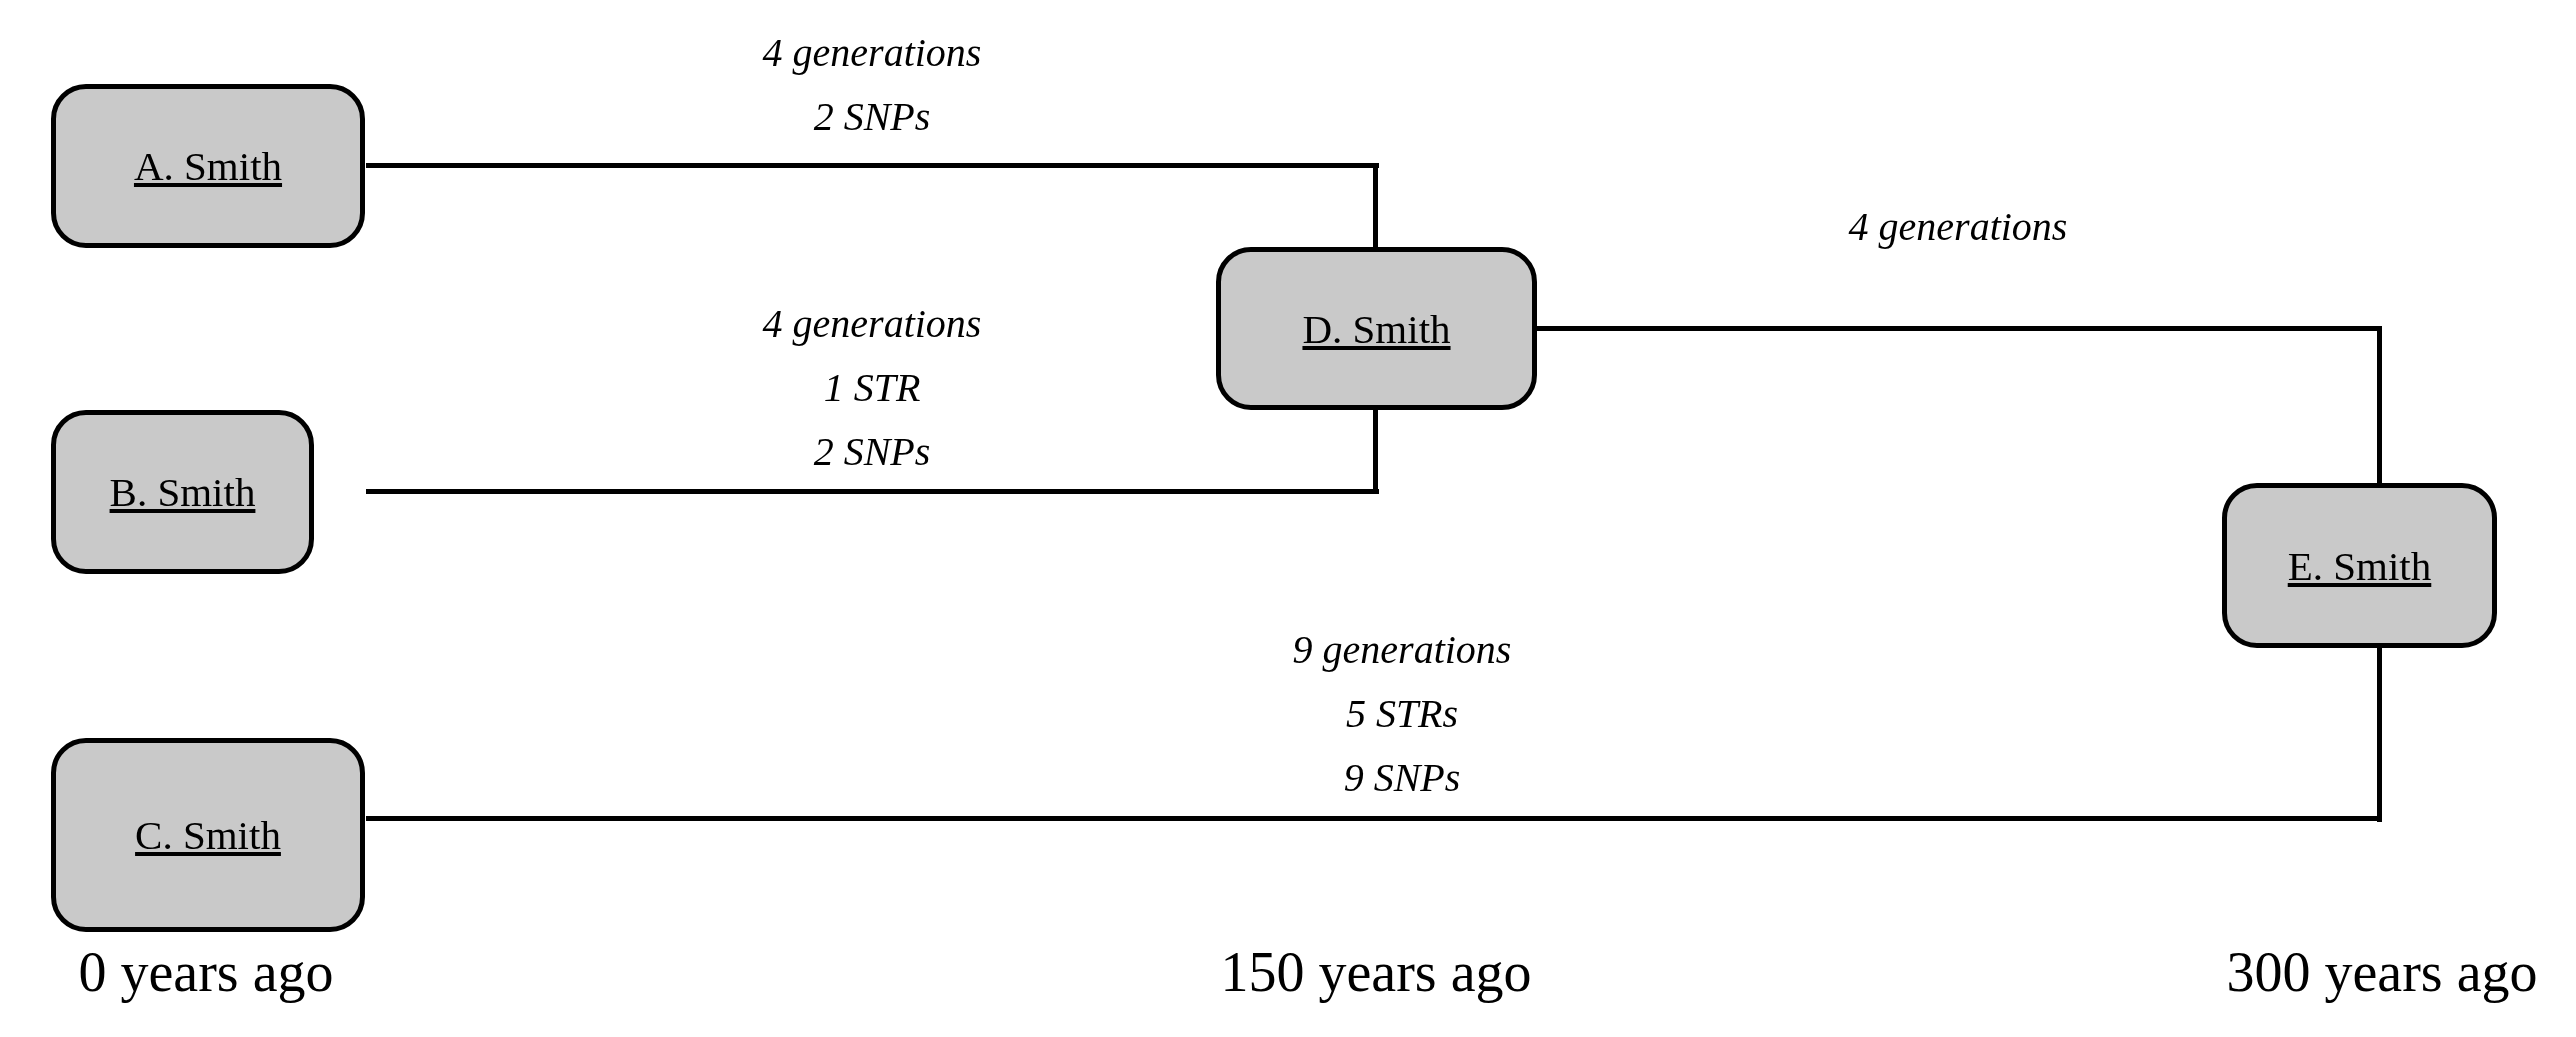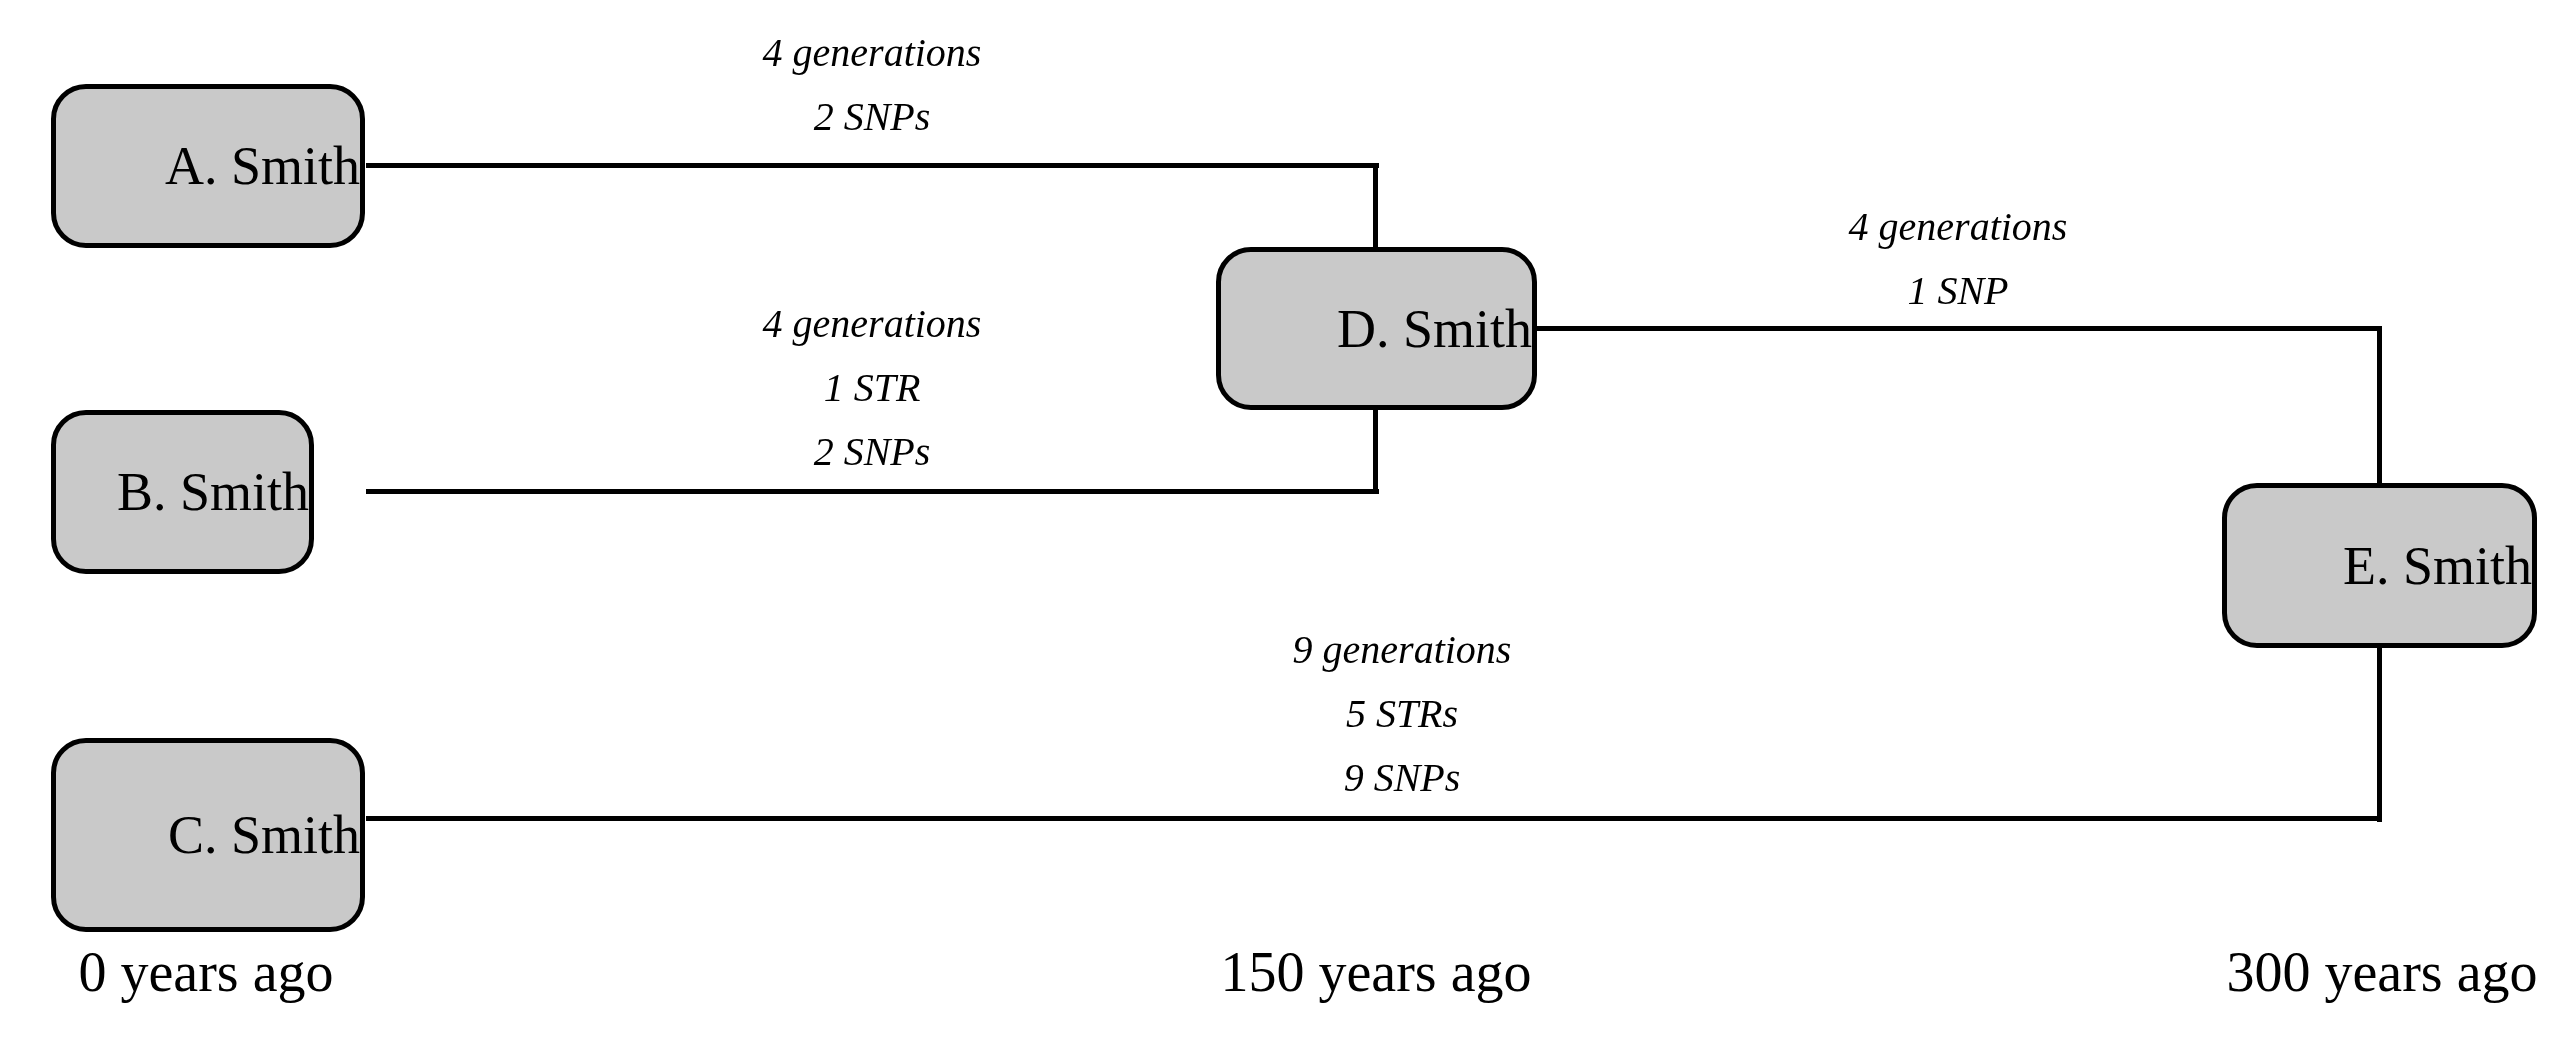--- a/index.html
+++ b/index.html
@@ -17,23 +17,24 @@
     color: #000000;
   }
   .node {
     position: absolute;
     box-sizing: border-box;
     background: #c9c9c9;
     border: 5.3px solid #000000;
     border-radius: 35px;
     display: flex;
     align-items: center;
-    justify-content: flex-end;
-    font-size: 54px;
+    justify-content: center;
+    font-size: 41px;
     white-space: nowrap;
+    text-decoration: underline;
   }
   .line {
     position: absolute;
     background: #000000;
   }
   .edge-label {
     position: absolute;
     width: 620px;
     text-align: center;
     font-size: 40px;
@@ -72,38 +73,37 @@
   </div>
   <div class="node" style="left:51px; top:410px; width:263px; height:164px;">
     <span>B. Smith</span>
   </div>
   <div class="node" style="left:51px; top:738px; width:314px; height:194px;">
     <span>C. Smith</span>
   </div>
   <div class="node" style="left:1216px; top:247px; width:321px; height:163px;">
     <span>D. Smith</span>
   </div>
-  <div class="node" style="left:2222px; top:483px; width:315px; height:165px;">
+  <div class="node" style="left:2222px; top:483px; width:275px; height:165px;">
     <span>E. Smith</span>
   </div>
 
   <div class="edge-label" style="left:562px; top:21px;">
     <div>4 generations</div>
     <div>2 SNPs</div>
   </div>
 
   <div class="edge-label" style="left:562px; top:292px;">
     <div>4 generations</div>
     <div>1 STR</div>
     <div>2 SNPs</div>
   </div>
 
   <div class="edge-label" style="left:1648px; top:195px;">
     <div>4 generations</div>
-    <div>1 SNP</div>
   </div>
 
   <div class="edge-label" style="left:1092px; top:618px;">
     <div>9 generations</div>
     <div>5 STRs</div>
     <div>9 SNPs</div>
   </div>
 
   <div class="time-label" style="left:-104px; top:940px;">0 years ago</div>
   <div class="time-label" style="left:1066px; top:940px;text-align:center;">150 years ago</div>

